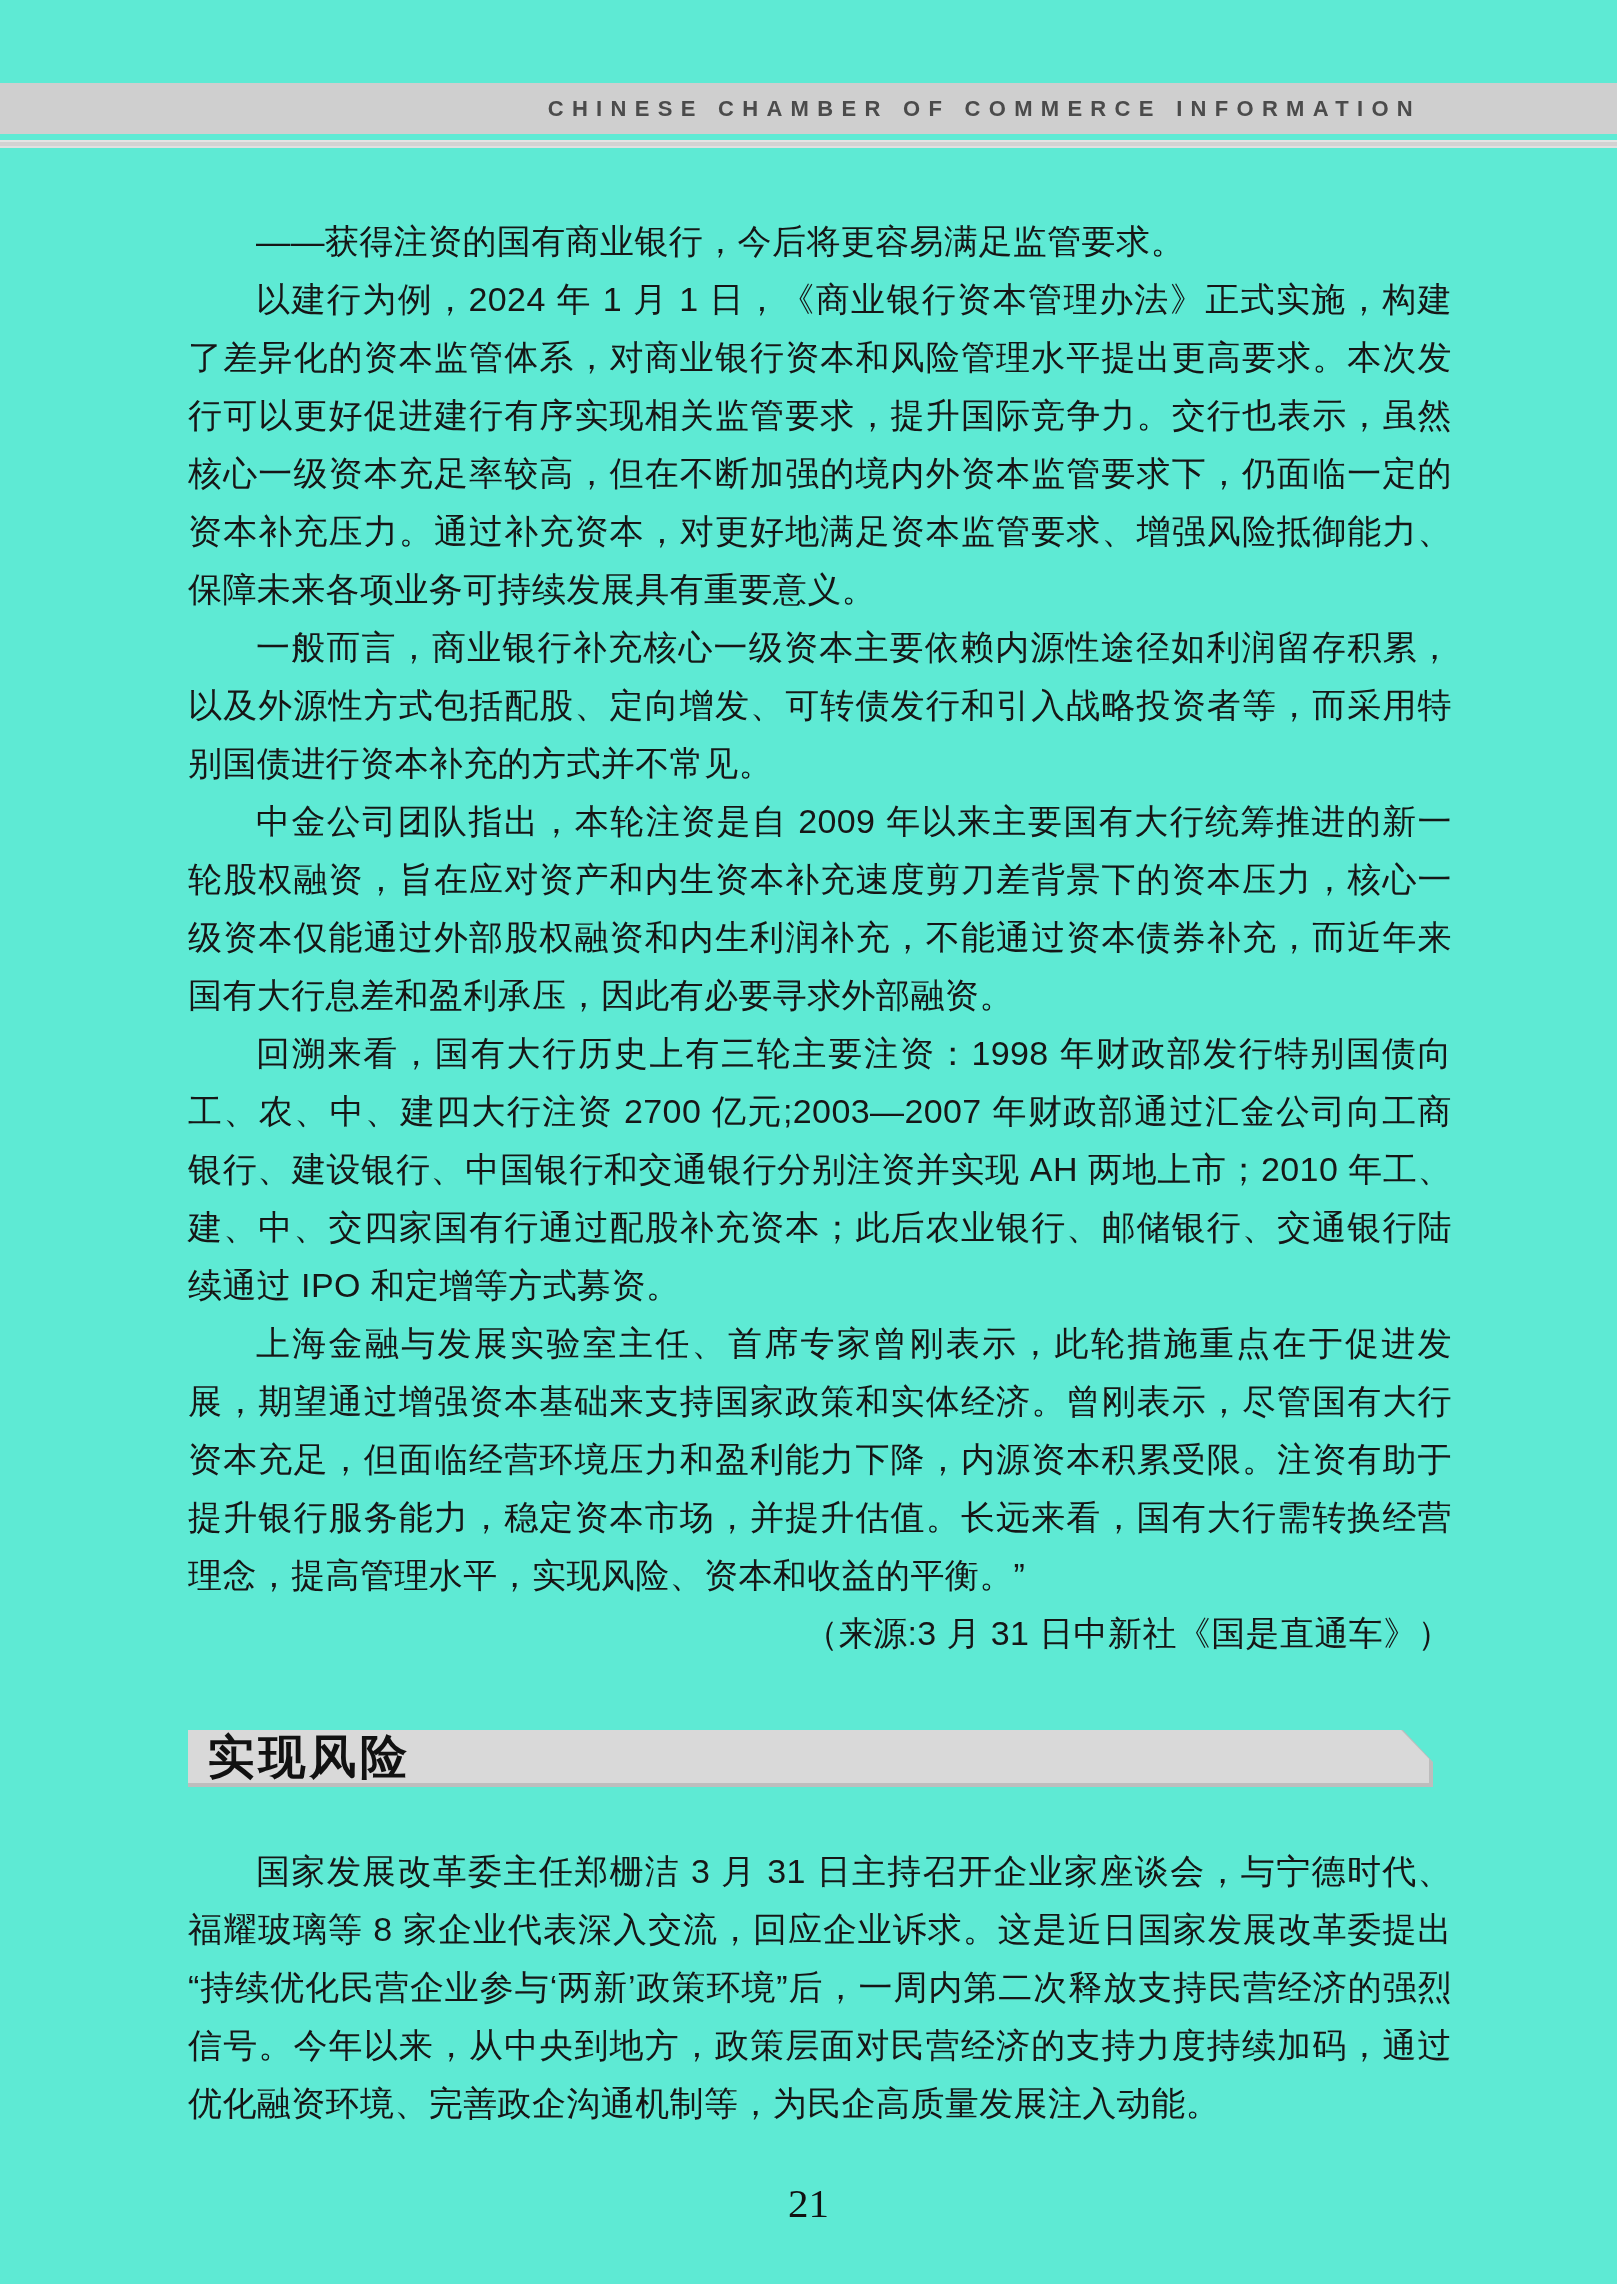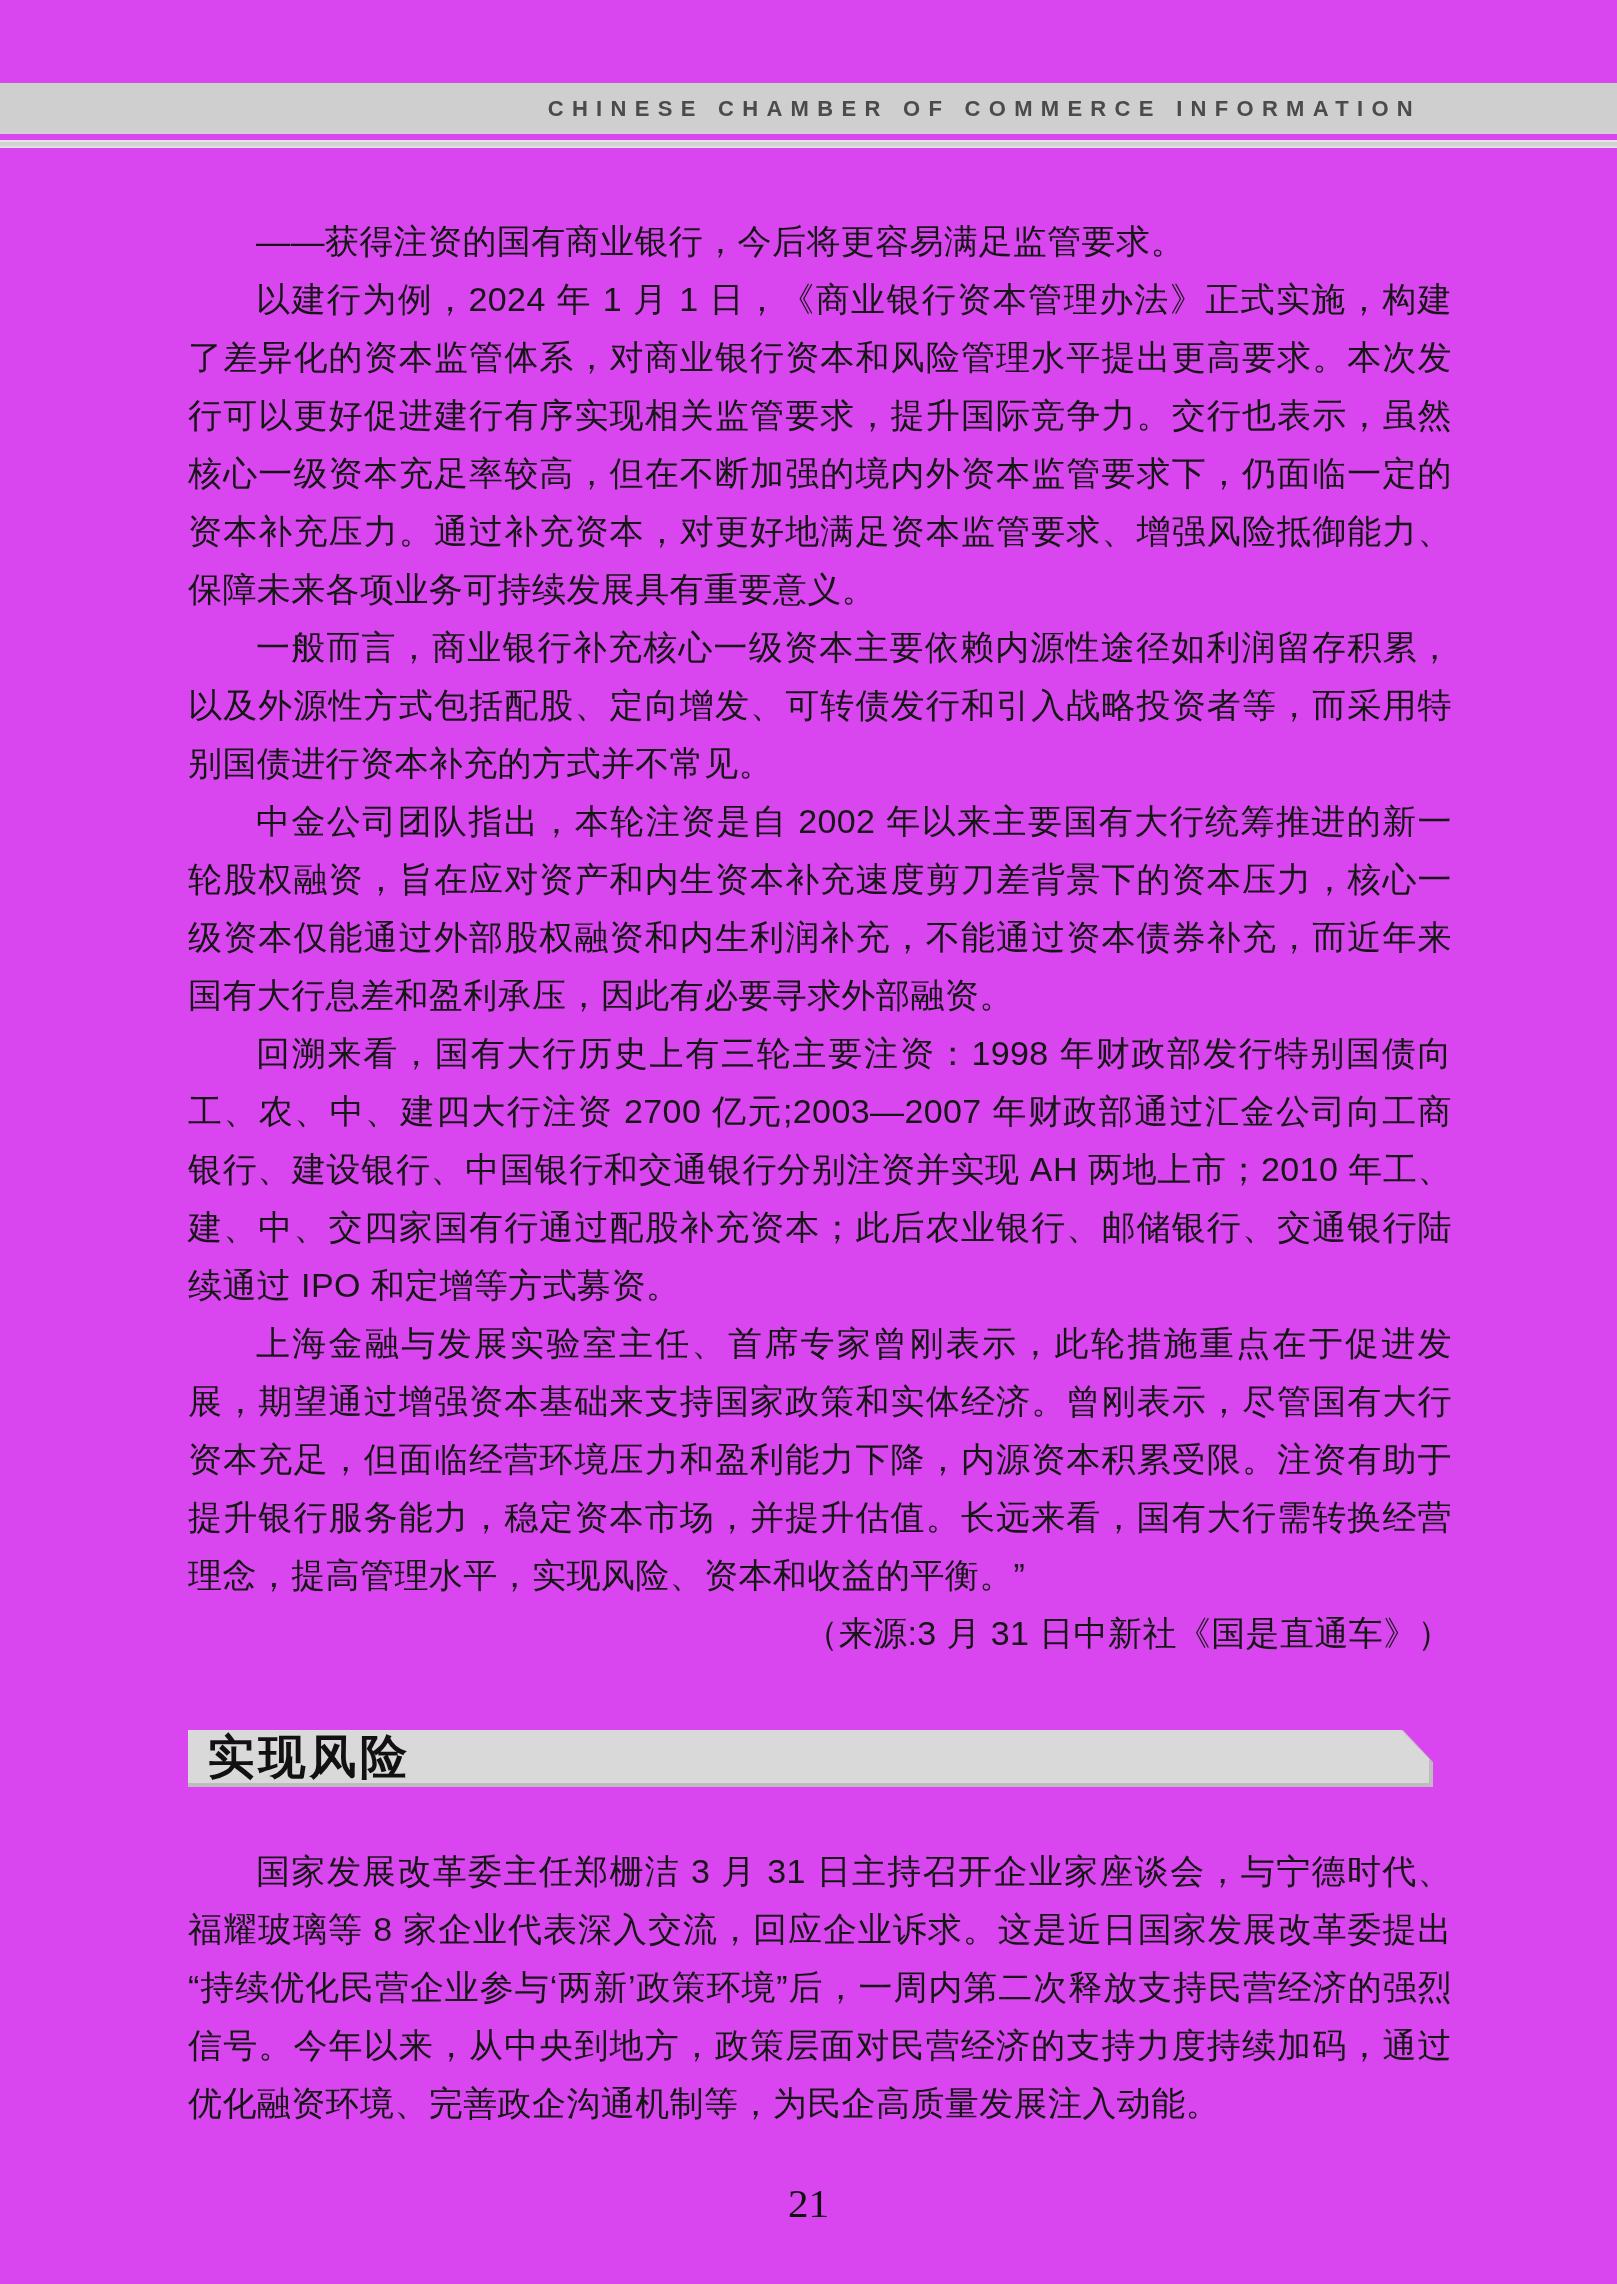--- a/index.html
+++ b/index.html
@@ -5,21 +5,21 @@
   html, body {
     margin: 0;
     padding: 0;
     background: #888;
   }
   .page {
     position: relative;
     width: 1617px;
     height: 2284px;
     margin: 0 auto;
-    background: #d946ef;
+    background: #5eead4;
     overflow: hidden;
     font-family: "Liberation Sans", "DejaVu Sans", sans-serif;
     color: #161616;
   }
 
   
   .banner-bar {
     position: absolute;
     top: 83px;
     left: 0;
@@ -139,21 +139,21 @@
   <div class="banner-bar">
     <span class="banner-text">CHINESE CHAMBER OF COMMERCE INFORMATION</span>
   </div>
   <div class="banner-rule"></div>
 
   <div class="content">
 
     <p class="body-para">——获得注资的国有商业银行，今后将更容易满足监管要求。</p>
     <p class="body-para">以建行为例，2024 年 1 月 1 日，《商业银行资本管理办法》正式实施，构建了差异化的资本监管体系，对商业银行资本和风险管理水平提出更高要求。本次发行可以更好促进建行有序实现相关监管要求，提升国际竞争力。交行也表示，虽然核心一级资本充足率较高，但在不断加强的境内外资本监管要求下，仍面临一定的资本补充压力。通过补充资本，对更好地满足资本监管要求、增强风险抵御能力、保障未来各项业务可持续发展具有重要意义。</p>
     <p class="body-para">一般而言，商业银行补充核心一级资本主要依赖内源性途径如利润留存积累，以及外源性方式包括配股、定向增发、可转债发行和引入战略投资者等，而采用特别国债进行资本补充的方式并不常见。</p>
-    <p class="body-para">中金公司团队指出，本轮注资是自 2002 年以来主要国有大行统筹推进的新一轮股权融资，旨在应对资产和内生资本补充速度剪刀差背景下的资本压力，核心一级资本仅能通过外部股权融资和内生利润补充，不能通过资本债券补充，而近年来国有大行息差和盈利承压，因此有必要寻求外部融资。</p>
+    <p class="body-para">中金公司团队指出，本轮注资是自 2009 年以来主要国有大行统筹推进的新一轮股权融资，旨在应对资产和内生资本补充速度剪刀差背景下的资本压力，核心一级资本仅能通过外部股权融资和内生利润补充，不能通过资本债券补充，而近年来国有大行息差和盈利承压，因此有必要寻求外部融资。</p>
     <p class="body-para">回溯来看，国有大行历史上有三轮主要注资：1998 年财政部发行特别国债向工、农、中、建四大行注资 2700 亿元;2003—2007 年财政部通过汇金公司向工商银行、建设银行、中国银行和交通银行分别注资并实现 AH 两地上市；2010 年工、建、中、交四家国有行通过配股补充资本；此后农业银行、邮储银行、交通银行陆续通过 IPO 和定增等方式募资。</p>
 
     <p class="body-para with-source"><span class="para-text">上海金融与发展实验室主任、首席专家曾刚表示，此轮措施重点在于促进发展，期望通过增强资本基础来支持国家政策和实体经济。曾刚表示，尽管国有大行资本充足，但面临经营环境压力和盈利能力下降，内源资本积累受限。注资有助于提升银行服务能力，稳定资本市场，并提升估值。长远来看，国有大行需转换经营理念，提高管理水平，实现风险、资本和收益的平衡。”</span><span class="source-line">（来源:3 月 31 日中新社《国是直通车》）</span></p>
 
     <div class="section-bar">
       <div class="section-bar-shadow"></div>
       <div class="section-bar-face"></div>
       <span class="section-label">实现风险</span>
     </div>
 

